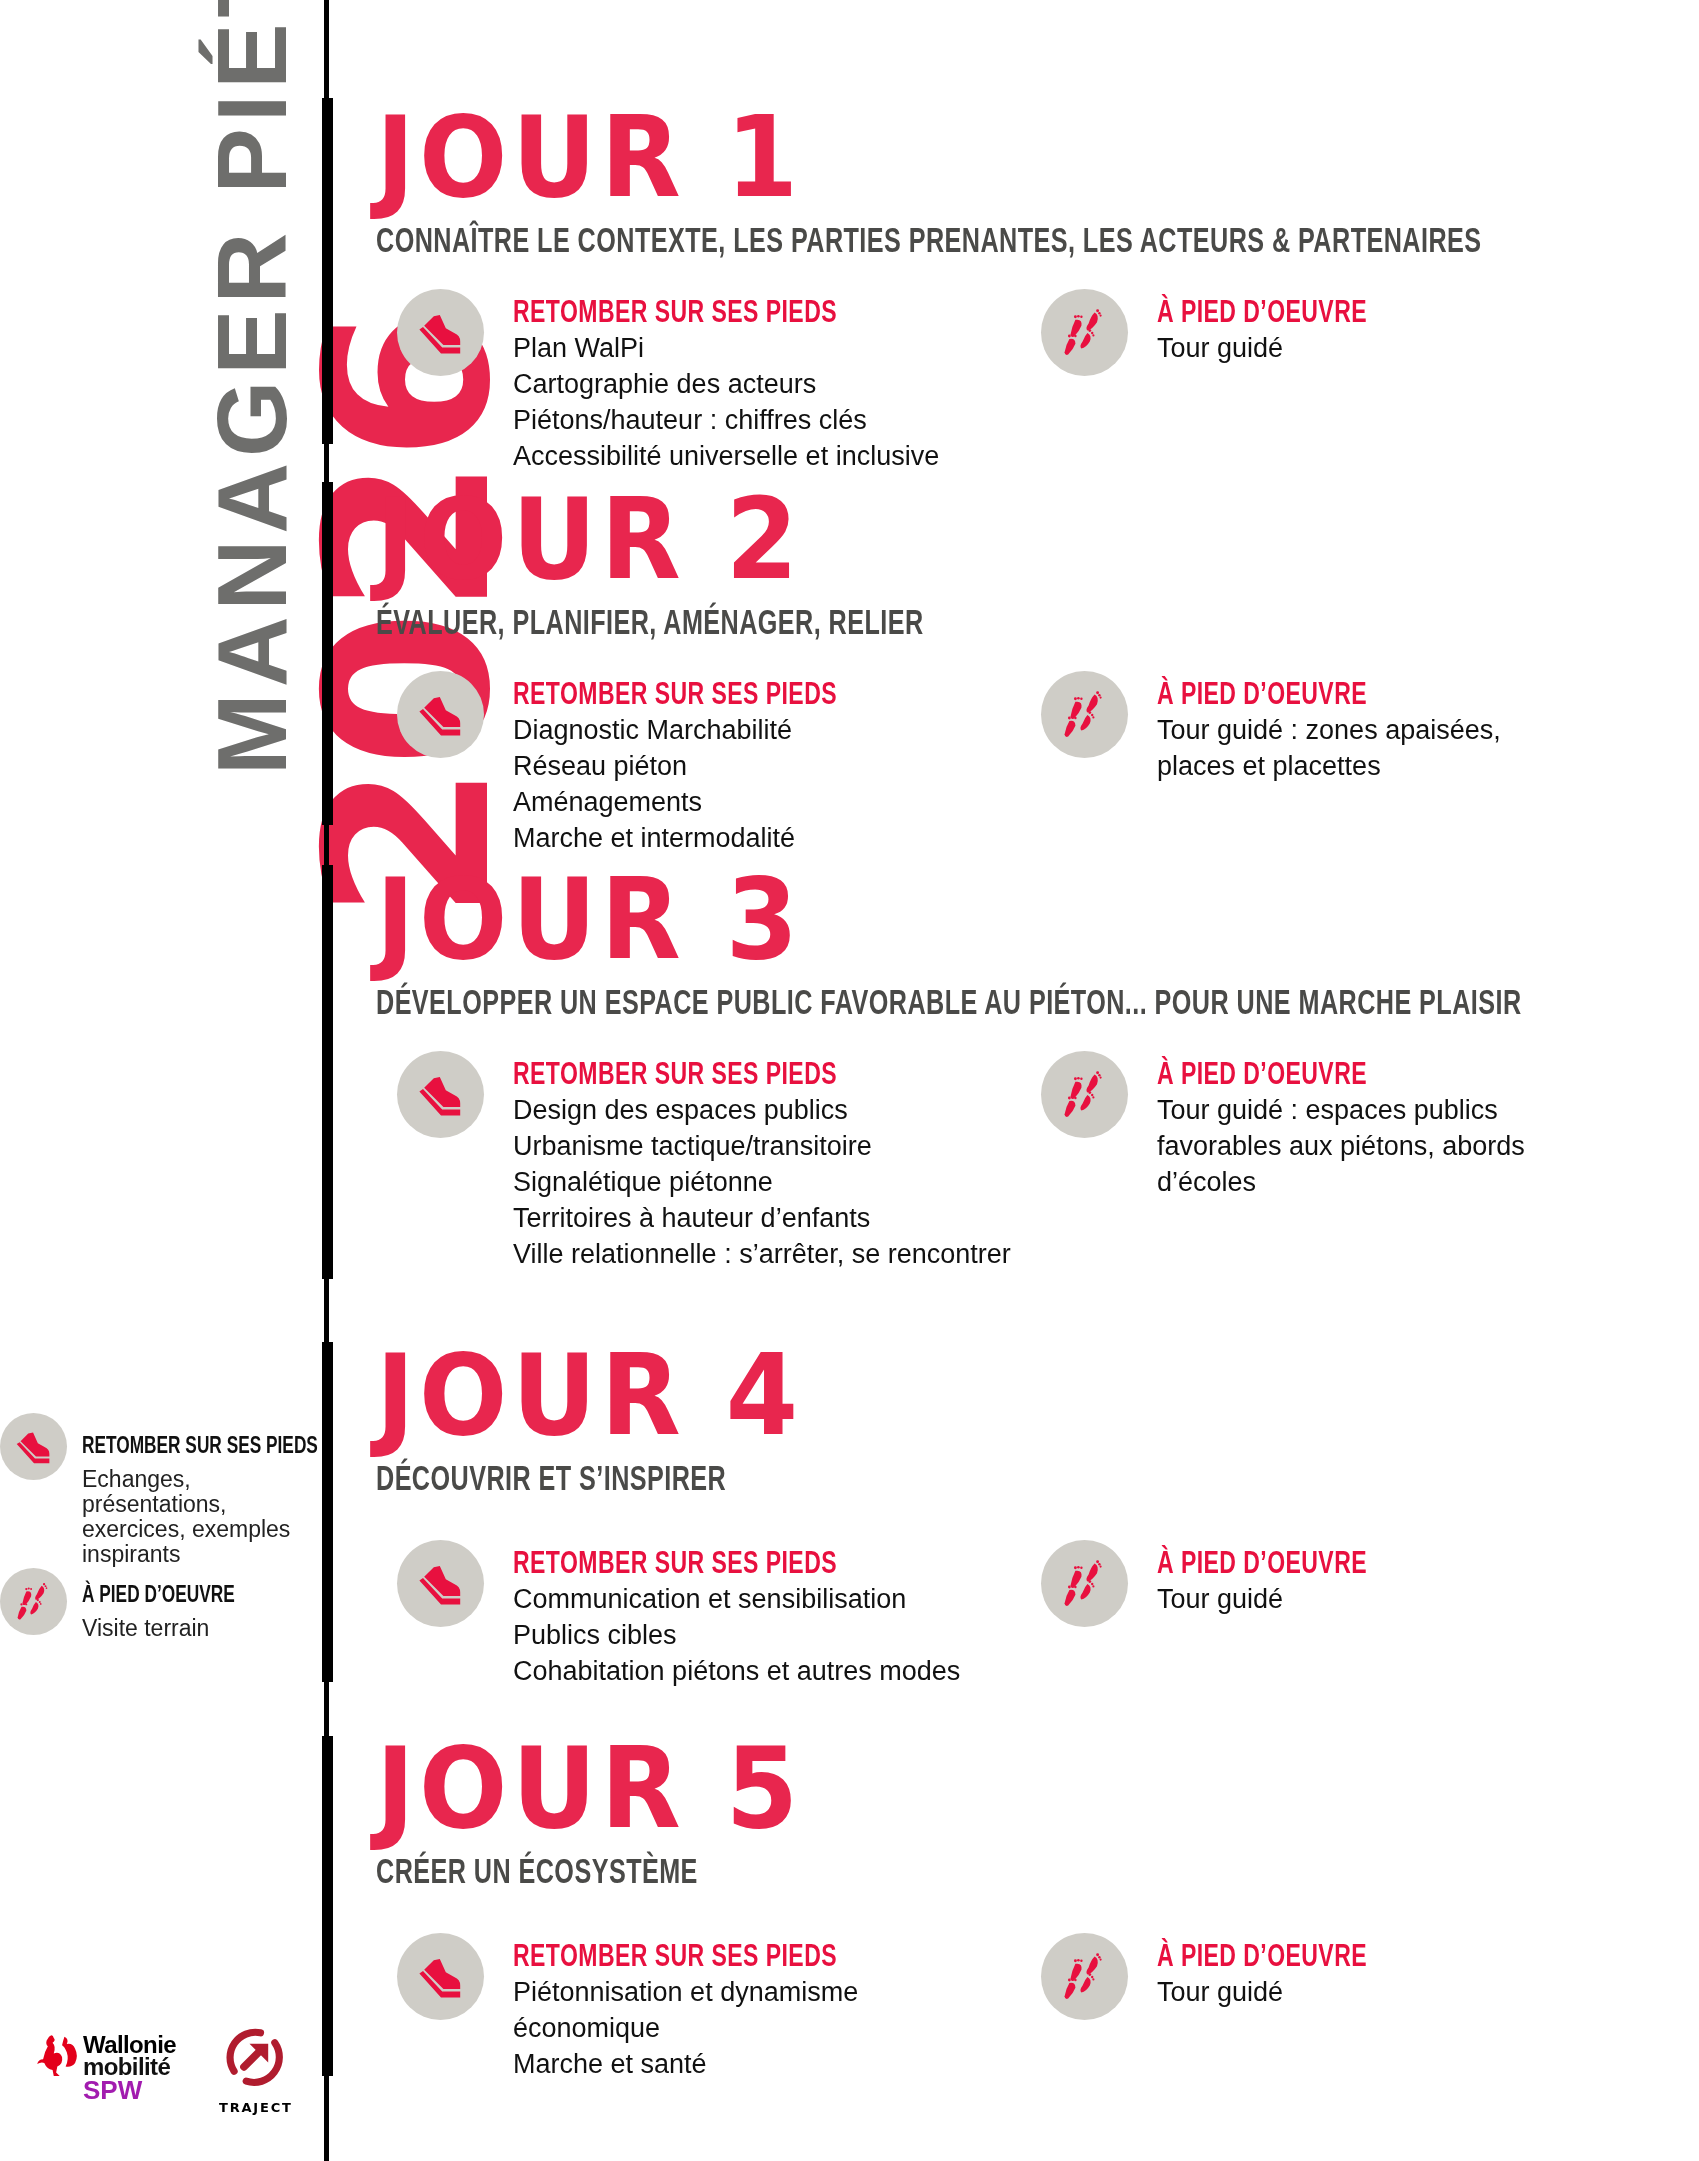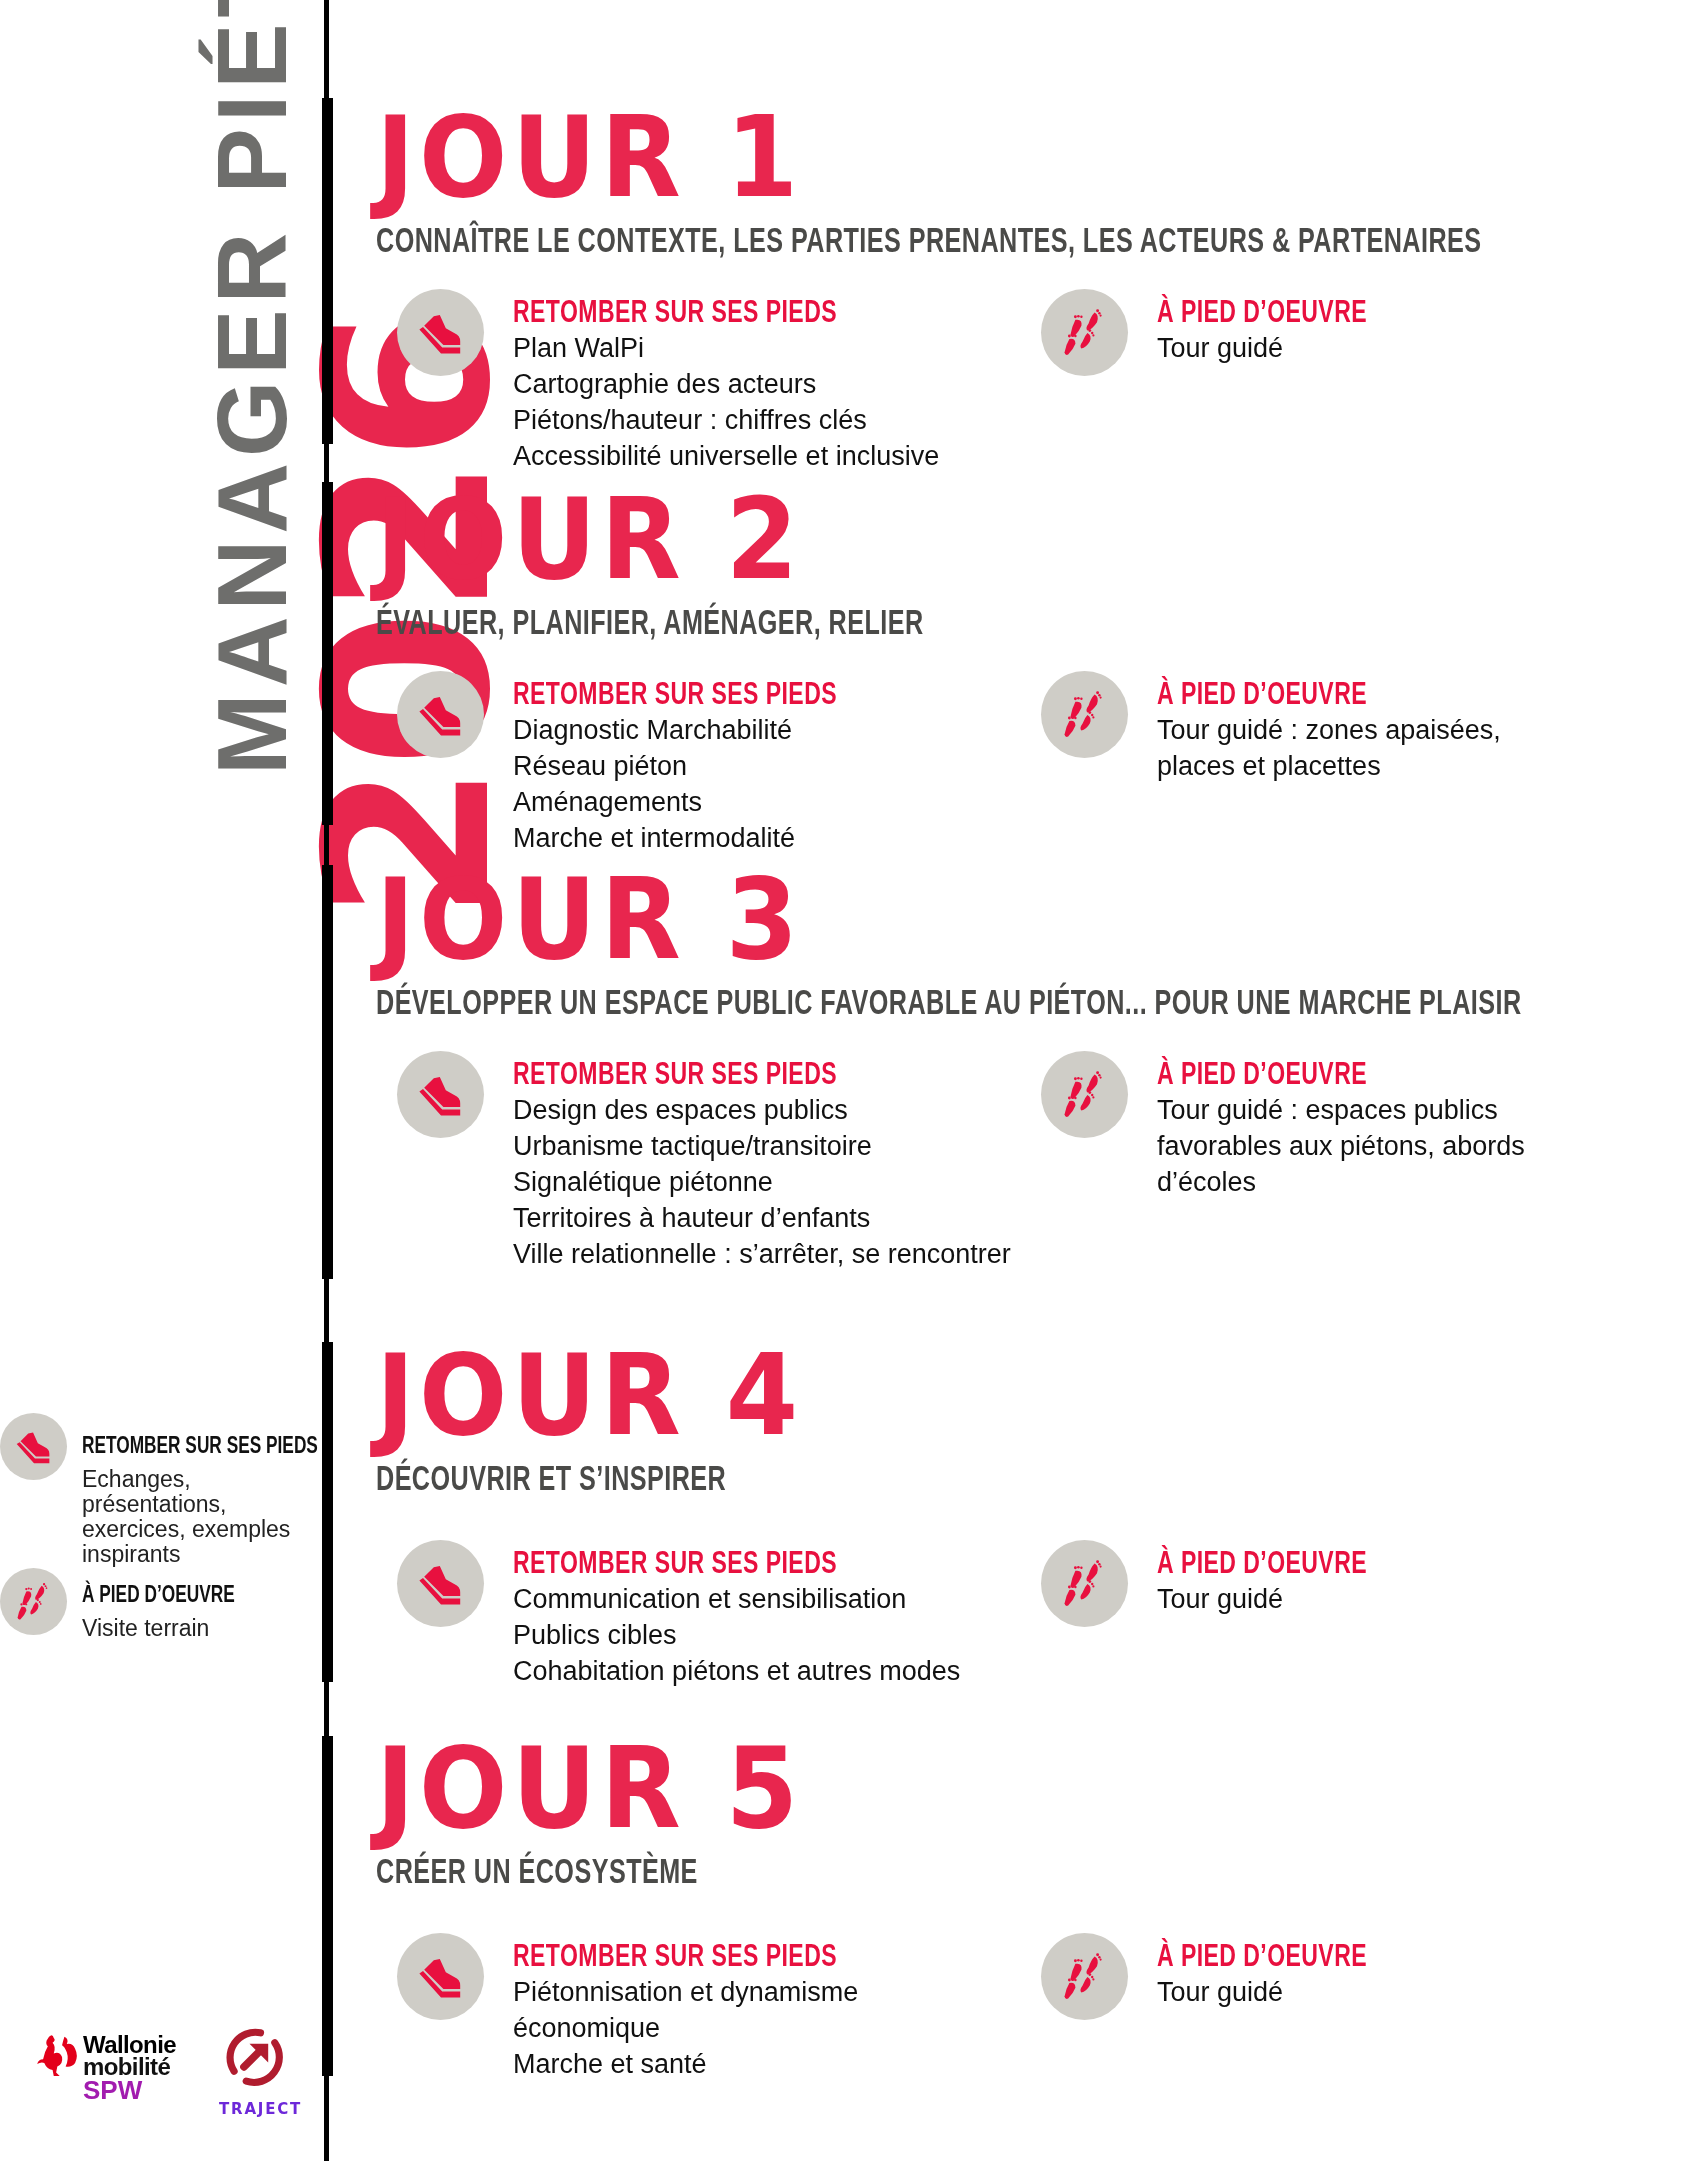--- a/index.html
+++ b/index.html
@@ -114,22 +114,22 @@
   
   .logo-wallonie { position: absolute; left: 36px; top: 2033px; width: 155px; height: 78px; }
   .wal-text { position: absolute; left: 47px; top: 0; line-height: 1; }
   .wal-1 { font-family: "Liberation Sans", sans-serif; font-weight: bold; font-size: 24px; color: #000000; letter-spacing: -0.6px; }
   .wal-2 { font-family: "Liberation Sans", sans-serif; font-weight: bold; font-size: 24px; color: #111; letter-spacing: -0.6px; margin-top: -2.4px; }
   .wal-3 { font-family: "Liberation Sans", sans-serif; font-weight: bold; font-size: 26px; color: #a21caf; margin-top: -1.2px; }
   .rooster { position: absolute; left: 0; top: 0; width: 45px; height: 48px; }
   .logo-traject { position: absolute; left: 219px; top: 2024px; width: 72px; height: 95px; }
   .traject-label {
     position: absolute; left: 0; top: 76px; width: 72px; text-align: center;
-    font-family: "DejaVu Sans", sans-serif; font-weight: bold; font-size: 15px;
-    color: #6d28d9; letter-spacing: 1.8px;
+    font-family: "DejaVu Sans", sans-serif; font-weight: bold; font-size: 13px;
+    color: #000000; letter-spacing: 1.8px;
   }
 </style>
 </head>
 <body>
 
 <div class="vtitle">
   <div class="year">2026</div>
   <div class="manager">MANAGER PIÉTON</div>
 </div>
 

